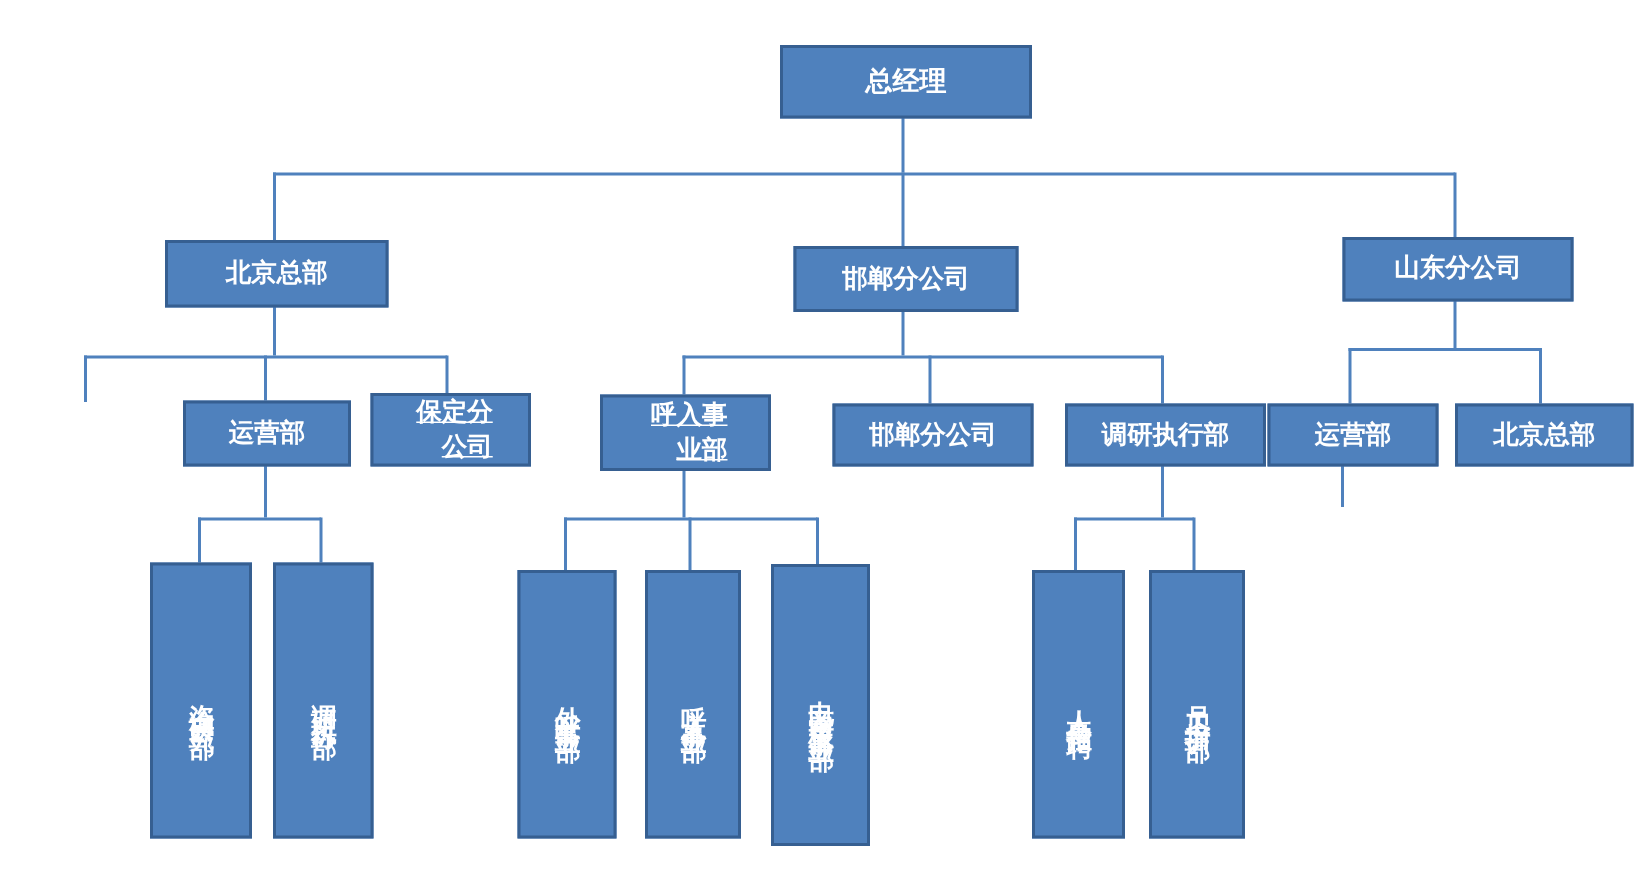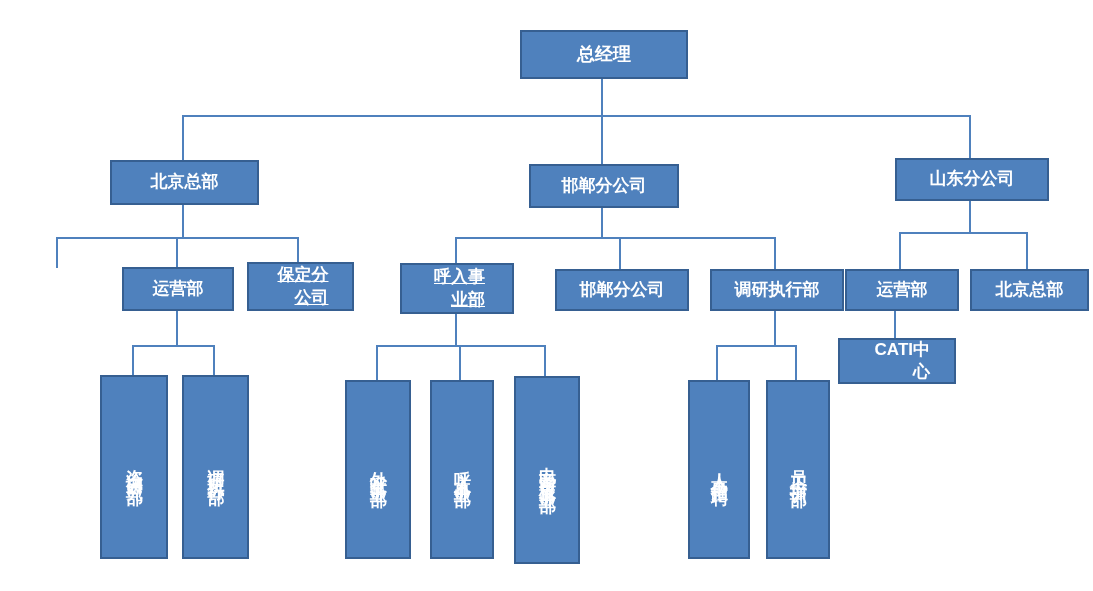--- a/index.html
+++ b/index.html
@@ -120,23 +120,20 @@
   <div class="node" style="left:710px;top:269px;width:130px;height:38px">
     <span>调研执行部</span>
   </div>
 
   <div class="node" style="left:845px;top:269px;width:110px;height:38px">
     <span>运营部</span>
   </div>
   <div class="node" style="left:970px;top:269px;width:115px;height:38px">
     <span>北京总部</span>
   </div>
-  <div class="node wrapcati" style="left:838px;top:338px;width:114px;height:42px">
-    <span>CATI中心</span>
-  </div>
 
   <div class="node vert" style="left:100px;top:375px;width:64px;height:180px">
     <span>咨询研究部</span>
   </div>
   <div class="node vert" style="left:182px;top:375px;width:63px;height:180px">
     <span>调研执行部</span>
   </div>
 
   <div class="node vert" style="left:345px;top:380px;width:62px;height:175px">
     <span>外呼事业部</span>

